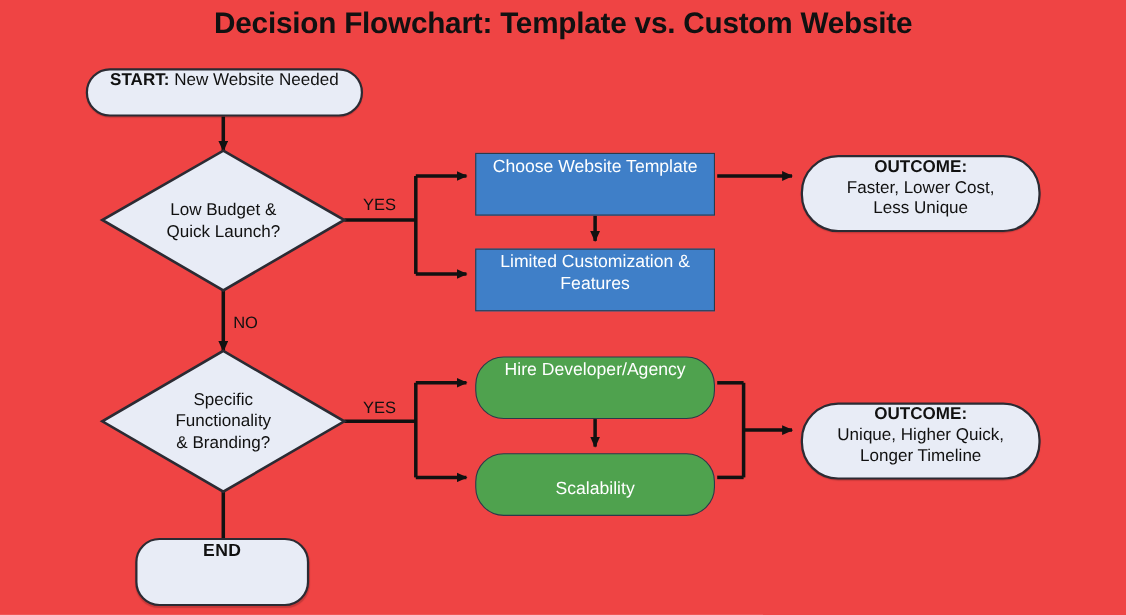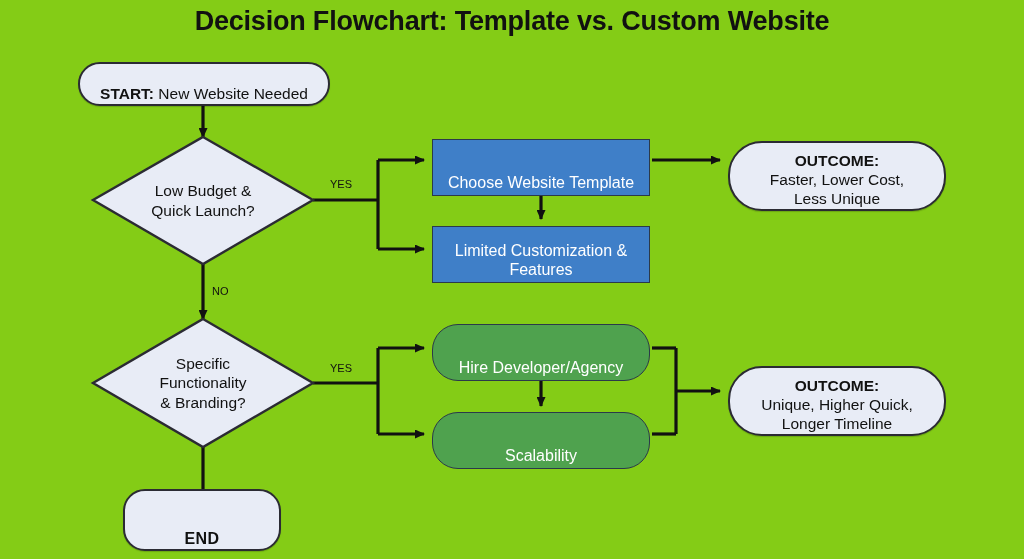--- a/index.html
+++ b/index.html
@@ -7,21 +7,21 @@
     padding: 0;
     background: #ffffff;
   }
   body {
     font-family: "Liberation Sans", sans-serif;
   }
   #canvas {
     position: relative;
     width: 1024px;
     height: 559px;
-    background: #84cc16;
+    background: #ef4444;
     overflow: hidden;
   }
   #title {
     position: absolute;
     left: 0;
     top: 6px;
     width: 1024px;
     text-align: center;
     font-size: 27px;
     font-weight: bold;
@@ -33,21 +33,21 @@
     left: 0;
     top: 0;
     width: 1024px;
     height: 559px;
     pointer-events: none;
   }
   .node {
     position: absolute;
     box-sizing: border-box;
     display: flex;
-    align-items: flex-end;
+    align-items: flex-start;
     justify-content: center;
     text-align: center;
     line-height: 1.22;
   }
   
   .term {
     background: #e8ecf6;
     border: 2.2px solid #2b2b33;
     border-radius: 22px;
     color: #111111;
@@ -75,21 +75,21 @@
     display: flex;
     align-items: center;
     justify-content: center;
     text-align: center;
     font-size: 15.5px;
     color: #111111;
     line-height: 1.25;
   }
   .edge-label {
     position: absolute;
-    font-size: 11px;
+    font-size: 15px;
     color: #111111;
     font-family: "Liberation Sans", sans-serif;
   }
 </style>
 </head>
 <body>
 
 <div id="canvas">
 
   <div id="title">Decision Flowchart: Template vs. Custom Website</div>

